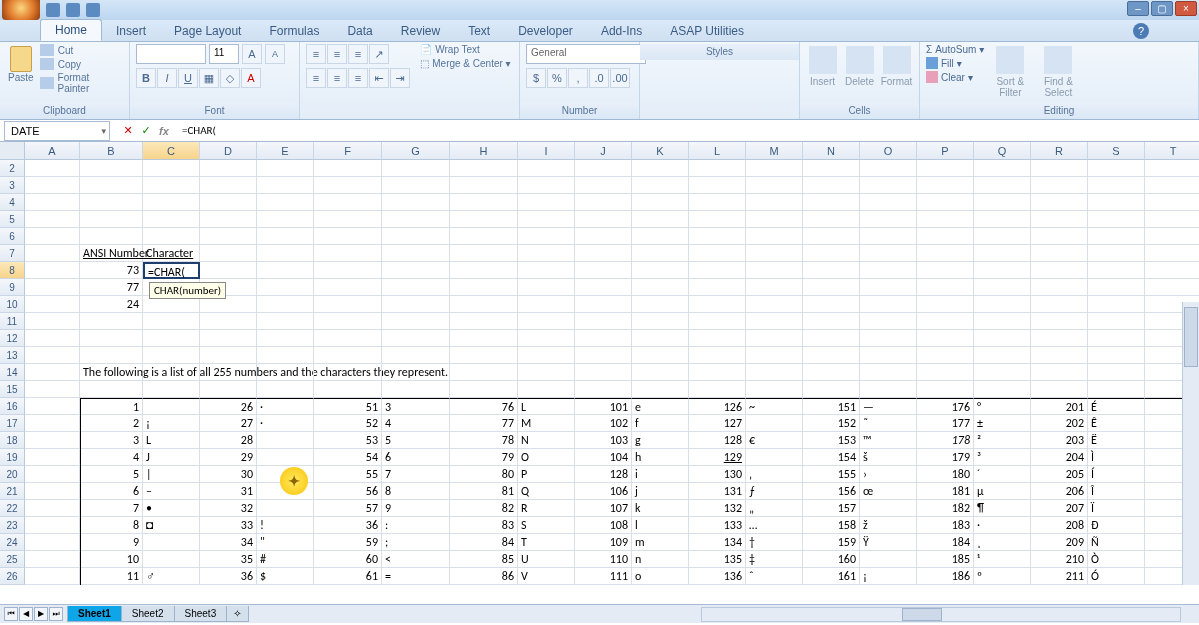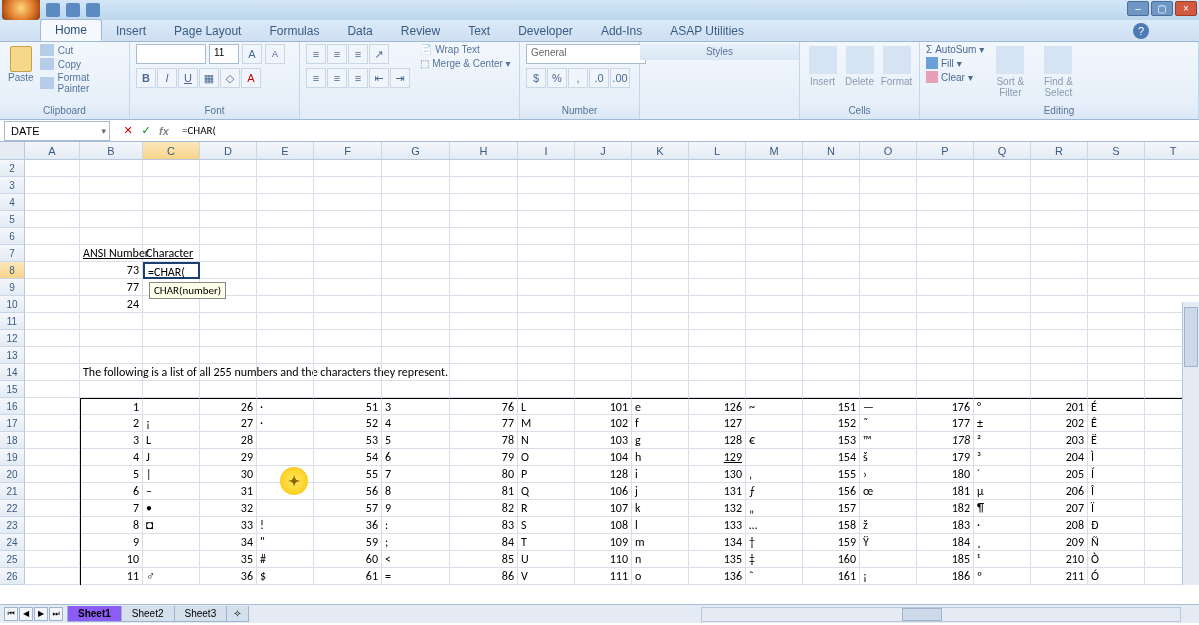--- a/index.html
+++ b/index.html
@@ -78,21 +78,21 @@
 .cell.u { text-decoration: underline; }
 .active-cell { border: 2px solid #1c3f6e; background: #fff; position: relative; z-index: 5; }
 .tooltip-hint { position: absolute; background: #feffe8; border: 1px solid #888; font-size: 11px; padding: 1px 4px; z-index: 6; }
 .highlight-cursor { position: absolute; width: 28px; height: 28px; background: radial-gradient(circle, #ffe95f 0%, #fdd32b 60%, #e9b800 100%); border-radius: 50%; z-index: 20; display: flex; align-items: center; justify-content: center; color: #8a6400; font-weight: bold; font-size: 14px; }
 
 
 .sheettabs { height: 19px; background: #e4ebf4; border-top: 1px solid #a7bcd4; display: flex; align-items: center; font-size: 10px; position: relative; }
 .sheettabs .nav { display: flex; margin: 0 4px; gap: 1px; }
 .sheettabs .nav span { width: 14px; height: 14px; border: 1px solid #9fb4cc; background: #f2f6fb; font-size: 8px; text-align: center; line-height: 12px; }
 .stab { padding: 2px 10px; border: 1px solid #9fb4cc; border-top: none; background: #d5e0ed; margin-right: -1px; }
-.stab.active { background: #8b5cf6; font-weight: bold; }
+.stab.active { background: #0ea5e9; font-weight: bold; }
 .hscroll { position: absolute; right: 18px; bottom: 1px; width: 480px; height: 15px; background: #e4ebf4; border: 1px solid #b8c9dc; }
 .hscroll .thumb { position: absolute; left: 200px; width: 40px; height: 13px; background: #cdd9e8; border: 1px solid #9fb4cc; }
 
 .vscroll { position: absolute; right: 0; top: 160px; width: 17px; bottom: 19px; background: #e4ebf4; border-left: 1px solid #b8c9dc; }
 .vscroll .thumb { position: absolute; top: 5px; left: 1px; width: 14px; height: 60px; background: #cdd9e8; border: 1px solid #9fb4cc; }
 </style>
 </head>
 <body>
 
 <div class="titlebar">

